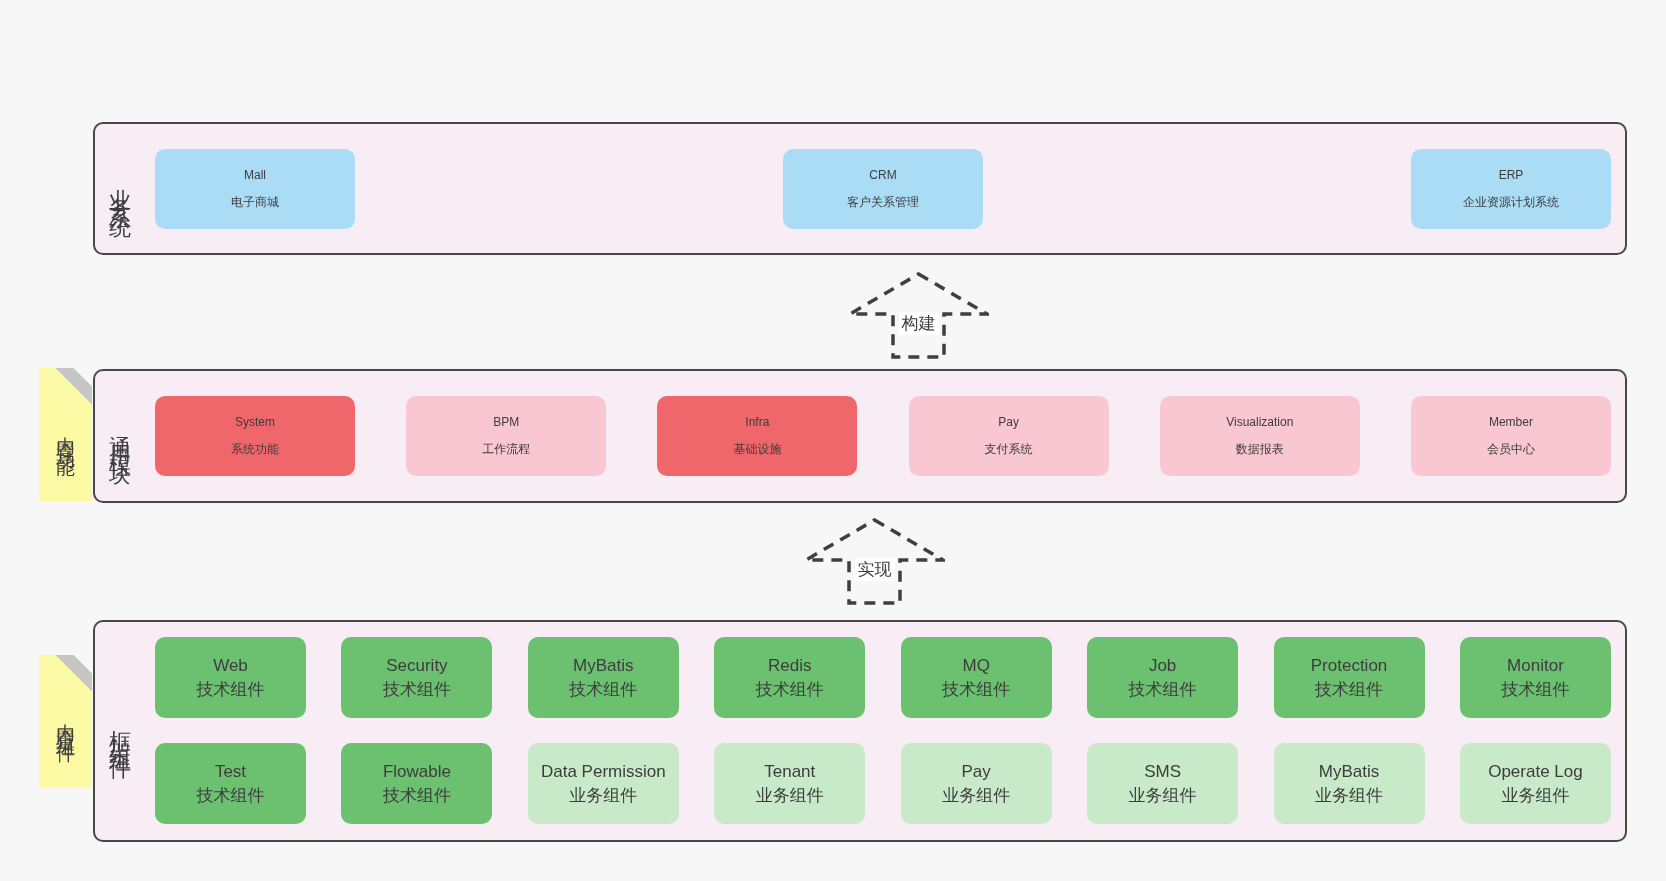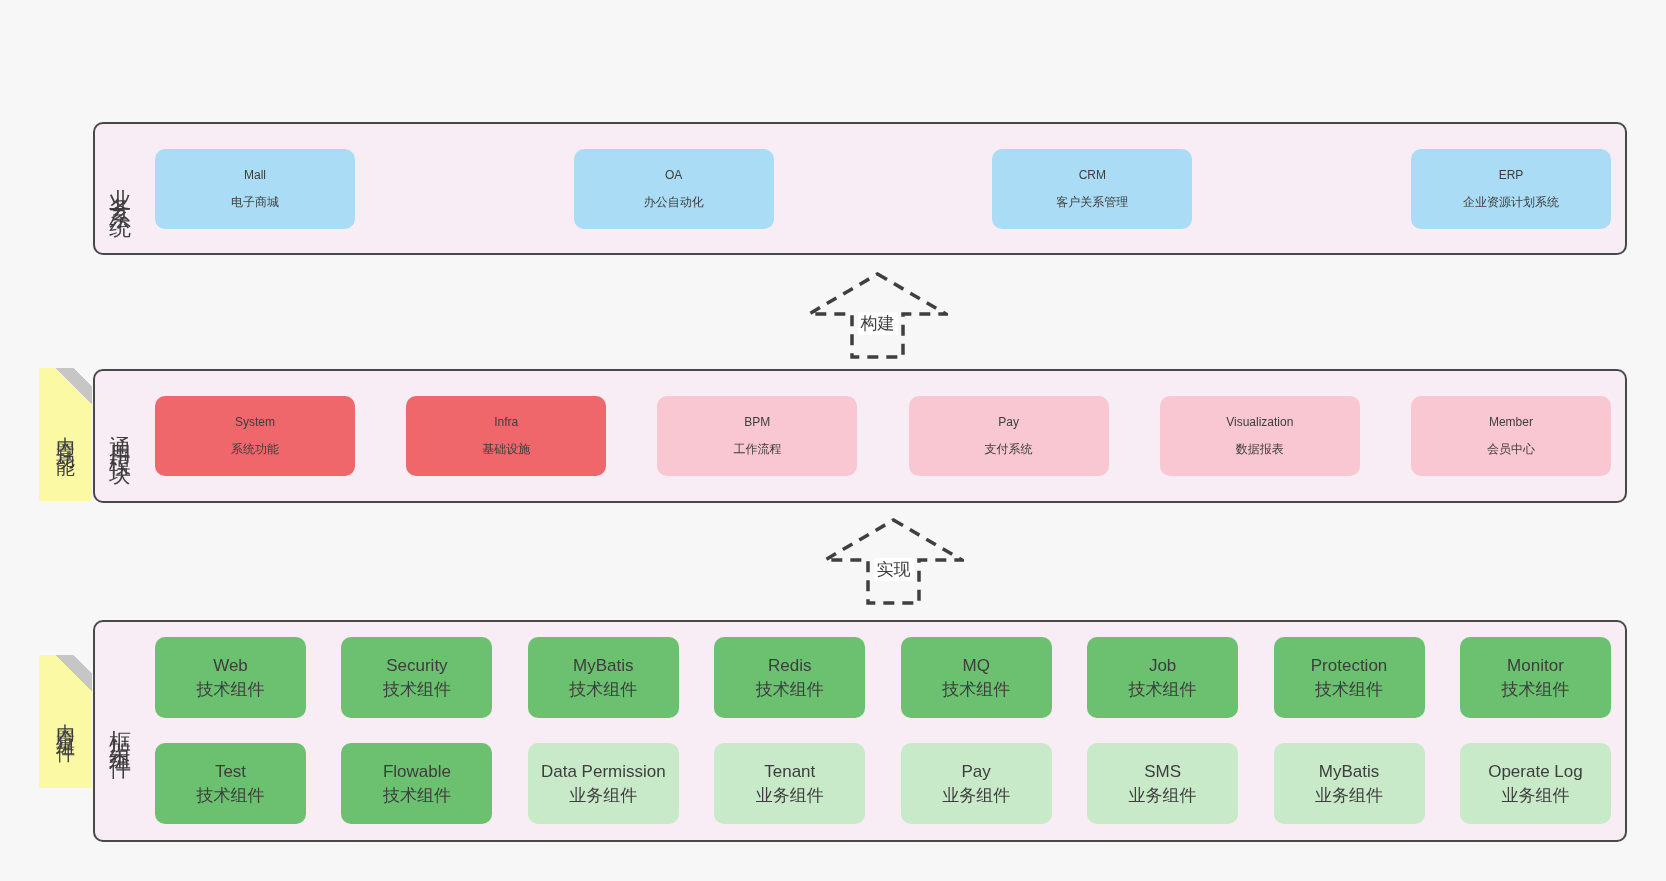--- a/index.html
+++ b/index.html
@@ -64,22 +64,22 @@
       var(--page-bg, #f7f7f7) 0 13px,
       var(--note-fold, #c6c6c6) 13px 26px,
       var(--note-yellow, #fbf9a3) 26px);
   }
   .note1 { top:368px; height:133px; }
   .note2 { top:655px; height:133px; }
   .note .v-text { letter-spacing:7px; font-size:19px; }
 
   
   .arrow { position:absolute; width:141px; height:87px; }
-  .arrow1 { left:807px; top:272px; }
-  .arrow2 { left:823px; top:518px; }
+  .arrow1 { left:848px; top:272px; }
+  .arrow2 { left:804px; top:518px; }
   .arrow svg { width:100%; height:100%; display:block; }
   .arrow polygon {
     fill:none; stroke: var(--arrow, #3f3f3f);
     stroke-width:3.5; stroke-dasharray:11 8;
   }
   .arrow-label {
     position:absolute; left:50%; top:40px; transform:translateX(-50%);
     background: var(--arrow-label-bg, #ffffff);
     padding:0 3px; font-size:17px; white-space:nowrap;
     color: var(--text, #3d3d3d);
@@ -91,24 +91,20 @@
 <div class="layer layer-business">
   <div class="layer-label">
     <span class="v-text">业务系统</span>
   </div>
   <div class="boxes cols6">
     <div class="box blue">
       <div>Mall</div>
       <div>电子商城</div>
     </div>
     <div class="box blue">
-      <div>OA</div>
-      <div>办公自动化</div>
-    </div>
-    <div class="box blue">
       <div>CRM</div>
       <div>客户关系管理</div>
     </div>
     <div class="box blue">
       <div>ERP</div>
       <div>企业资源计划系统</div>
     </div>
   </div>
 </div>
 
@@ -124,27 +120,27 @@
 </div>
 <div class="layer layer-modules">
   <div class="layer-label">
     <span class="v-text">通用模块</span>
   </div>
   <div class="boxes cols6">
     <div class="box red">
       <div>System</div>
       <div>系统功能</div>
     </div>
+    <div class="box pink">
+      <div>BPM</div>
+      <div>工作流程</div>
+    </div>
     <div class="box red">
       <div>Infra</div>
       <div>基础设施</div>
-    </div>
-    <div class="box pink">
-      <div>BPM</div>
-      <div>工作流程</div>
     </div>
     <div class="box pink">
       <div>Pay</div>
       <div>支付系统</div>
     </div>
     <div class="box pink">
       <div>Visualization</div>
       <div>数据报表</div>
     </div>
     <div class="box pink">

